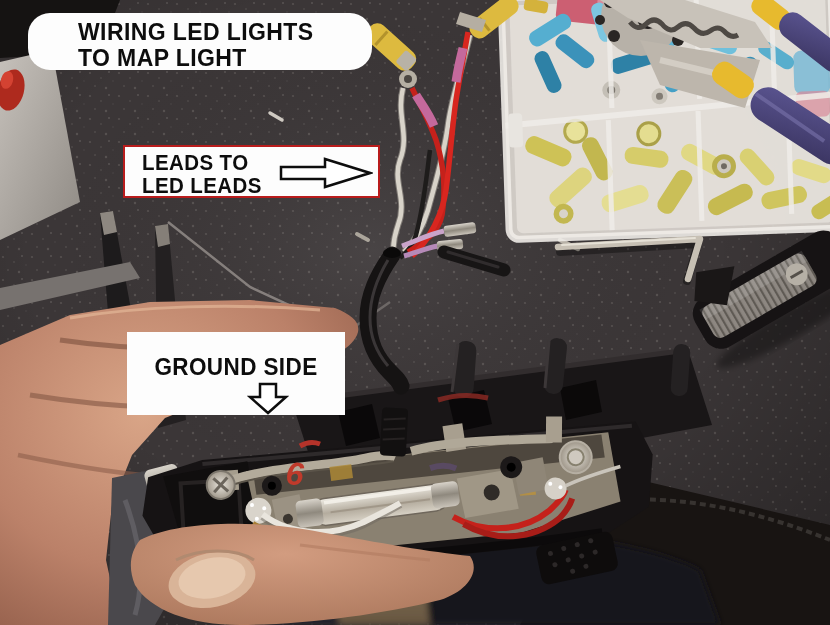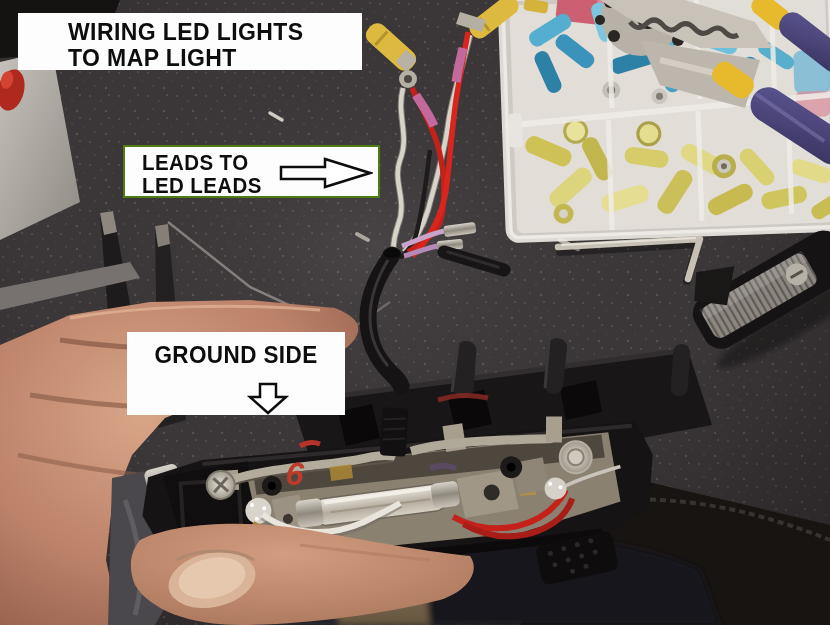--- a/index.html
+++ b/index.html
@@ -1,27 +1,27 @@
 <!DOCTYPE html>
 <html><head>
 <meta charset="utf-8">
 <style>
   html,body{margin:0;padding:0;background:#111;}
   #stage{position:relative;width:830px;height:625px;overflow:hidden;
          font-family:"Liberation Sans",sans-serif;background:#3b3637;}
   #photo{position:absolute;left:0;top:0;width:830px;height:625px;}
   .anno{position:absolute;background:#fdfdfd;color:#0d0d0d;font-weight:bold;}
   .anno .ln{white-space:nowrap;letter-spacing:.4px;transform:scaleY(1.04);transform-origin:left top;}
-  #title-box{left:18px;top:13px;width:344px;height:57px;padding:5px 0 0 50px;box-sizing:border-box;
-             font-size:23px;line-height:26px;}
-  #leads-box{left:123px;top:145px;width:257px;height:53px;border:2px solid #4d7c0f;box-sizing:border-box;
+  #title-box{left:28px;top:13px;width:344px;height:57px;padding:5px 0 0 50px;box-sizing:border-box;
+             font-size:23px;line-height:26px;border-radius:22px;}
+  #leads-box{left:123px;top:145px;width:257px;height:53px;border:2px solid #b91c1c;box-sizing:border-box;
              padding:3px 0 0 17px;font-size:20.5px;line-height:23px;}
   #leads-arrow{position:absolute;right:5px;top:9px;width:94px;height:34px;}
   #ground-box{left:127px;top:332px;width:218px;height:83px;font-size:22.5px;text-align:center;
-              padding-top:10px;box-sizing:border-box;}
+              padding-top:22px;box-sizing:border-box;}
   #ground-arrow{position:absolute;left:120px;top:50px;width:42px;height:33px;}
 </style>
 </head>
 <body>
 
 <div id="stage">
 
 <svg id="photo" viewBox="0 0 830 625" xmlns="http://www.w3.org/2000/svg">
   <defs>
     <radialGradient id="vig" cx="45%" cy="40%" r="75%">

